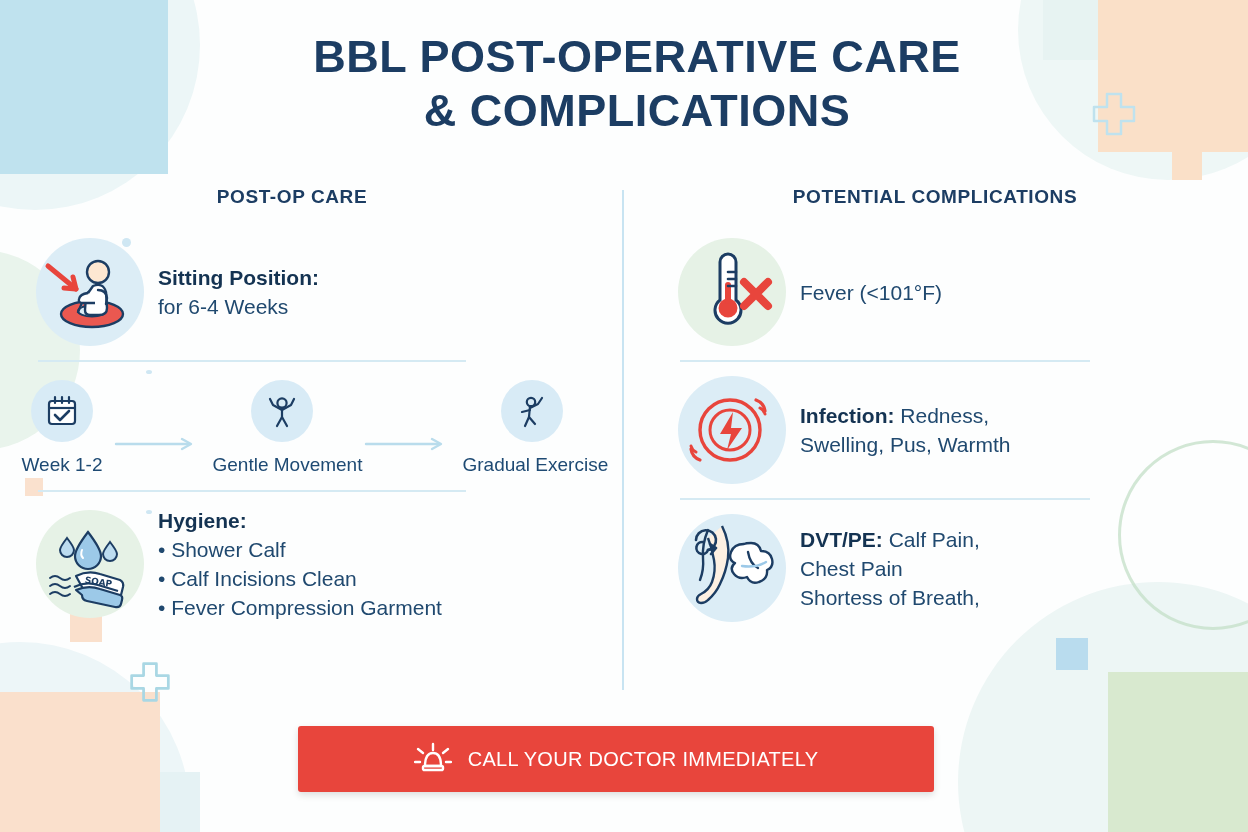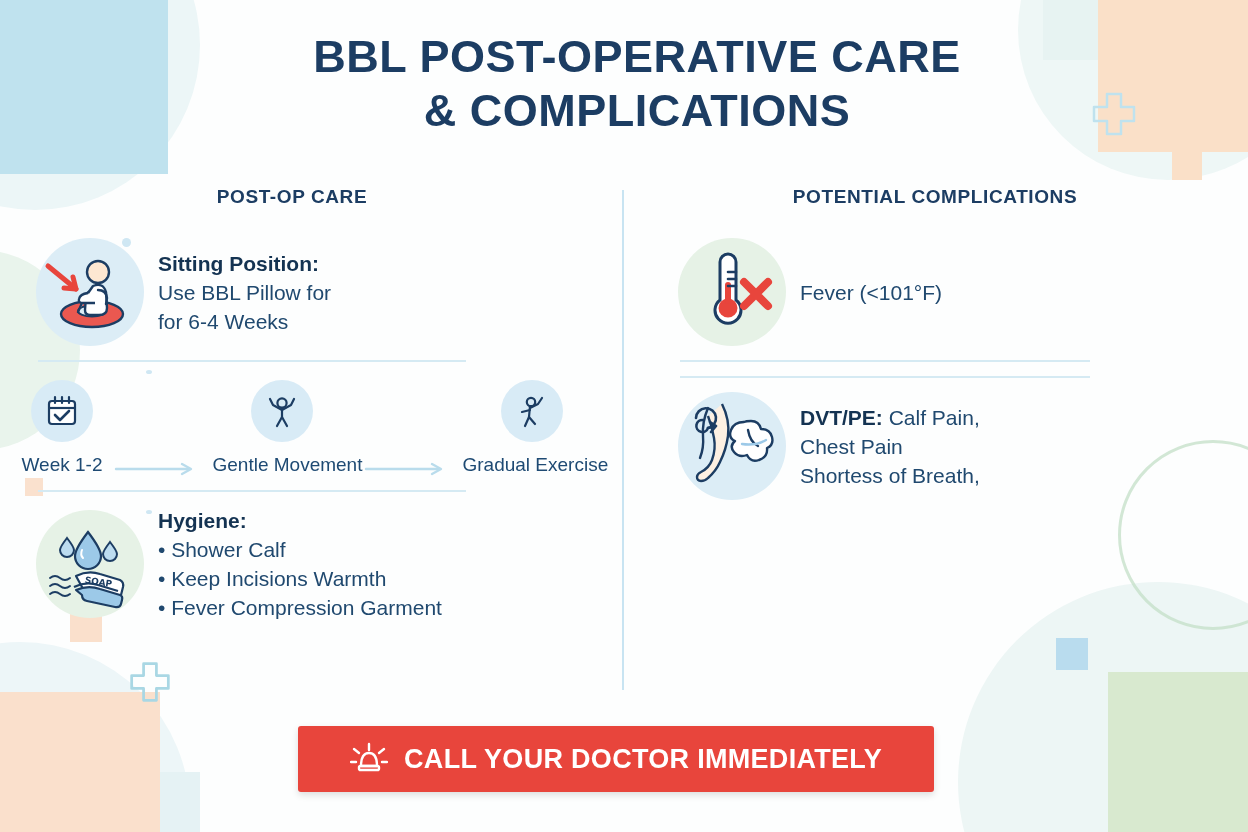--- a/index.html
+++ b/index.html
@@ -124,21 +124,21 @@
   }
   .ic-blue  { background: #dcedf6; }
   .ic-green { background: #e6f2e6; }
 
   .item-text { color: #20496f; font-size: 21px; line-height: 29px; }
   .item-text b { font-weight: bold; color: #143352; }
   .item-text .ln { display: block; white-space: nowrap; }
 
   
   .timeline {
-    display: flex; align-items: flex-end; justify-content: center;
+    display: flex; align-items: center; justify-content: center;
     gap: 12px; padding: 4px 0 0 0;
   }
   .tl-step { width: 140px; text-align: center; }
   .tl-circle {
     width: 62px; height: 62px; border-radius: 50%;
     background: #d8ebf6; margin: 0 auto 12px auto;
     display: flex; align-items: center; justify-content: center;
   }
   .tl-label { color: #1e4a73; font-size: 19px; white-space: nowrap; }
   .tl-arrow {
@@ -152,22 +152,22 @@
     left: 298px; top: 726px;
     width: 636px; height: 66px;
     background: #e8453c;
     border-radius: 3px;
     display: flex; align-items: center; justify-content: center;
     gap: 16px;
     box-shadow: 0 3px 7px rgba(0,0,0,.13);
   }
   .banner-text {
     color: #ffffff;
-    font-weight: bold;
-    font-size: 27px;
+    font-weight: normal;
+    font-size: 20px;
     letter-spacing: .3px;
     white-space: nowrap;
   }
 </style>
 </head>
 <body>
 
 <div class="bg">
   <div class="blob blob-tl"></div>
   <div class="blob blob-tr"></div>
@@ -229,21 +229,20 @@
             <path d="M51 42 q10 -4 13 6 l1 16 q0 7 -8 7 l-9 0 q-5 0 -5 -5 l1 -14 z" fill="#ffffff" stroke="#1c3d63" stroke-width="2.4" stroke-linejoin="round"></path>
             <path d="M56 46 q8 0 9 8 l-1 6" fill="none" stroke="#1c3d63" stroke-width="2.4" stroke-linecap="round"></path>
             <path d="M46 49 q-8 1 -9 6 q-1 4 4 4 l12 0" fill="#ffffff" stroke="#1c3d63" stroke-width="2.4" stroke-linejoin="round"></path>
             <circle cx="56" cy="28" r="11" fill="#fde7d2" stroke="#1c3d63" stroke-width="2.4"></circle>
             <path d="M6 22 L34 45" stroke="#e8453c" stroke-width="5" stroke-linecap="round"></path>
             <path d="M34 45 L22 44 M34 45 L31 33" stroke="#e8453c" stroke-width="5" stroke-linecap="round" stroke-linejoin="round"></path>
           </svg>
         </div>
         <div class="item-text">
           <span class="ln"><b>Sitting Position:</b></span>
-          <span class="ln">Use BBL Pillow for</span>
           <span class="ln">for 6-4 Weeks</span>
         </div>
       </div>
 
       <div class="hr"></div>
 
       <div class="timeline">
         <div class="tl-step">
           <div class="tl-circle">
             <svg width="36" height="36" viewBox="0 0 36 36">
@@ -310,21 +309,21 @@
             <path d="M34 74 q12 -5 24 -1 l20 6 q3 1 2 5 l-1 4 q-1 4 -6 3 l-28 -6 q-5 -1 -5 -6 z" fill="#9cc9e8" stroke="#1c3d63" stroke-width="2.2" stroke-linejoin="round"></path>
             <text x="56" y="69" font-family="DejaVu Sans, sans-serif" font-size="9" font-weight="bold" fill="#1c3d63" text-anchor="middle" transform="rotate(9 56 69)">SOAP</text>
             <path d="M8 62 q5 -4 10 0 t10 0" fill="none" stroke="#1c3d63" stroke-width="2" stroke-linecap="round"></path>
             <path d="M8 70 q5 -4 10 0 t10 0" fill="none" stroke="#1c3d63" stroke-width="2" stroke-linecap="round"></path>
             <path d="M8 78 q5 -4 10 0 t10 0" fill="none" stroke="#1c3d63" stroke-width="2" stroke-linecap="round"></path>
           </svg>
         </div>
         <div class="item-text">
           <span class="ln"><b>Hygiene:</b></span>
           <span class="ln">•&nbsp;<span>Shower Calf</span></span>
-          <span class="ln">•&nbsp;<span>Keep Incisions Warmth</span></span>
+          <span class="ln">•&nbsp;<span>Calf Incisions Clean</span></span>
           <span class="ln">•&nbsp;<span>Fever Compression Garment</span></span>
         </div>
       </div>
     </div>
 
     <div class="col col-right">
       <div class="col-head">POTENTIAL COMPLICATIONS</div>
 
       <div class="item">
         <div class="icon-circle ic-green">
@@ -336,20 +335,37 @@
             <path d="M58 36 L82 60 M82 36 L58 60" stroke="#e8453c" stroke-width="8" stroke-linecap="round"></path>
           </svg>
         </div>
         <div class="item-text">
           <span class="ln">Fever (&lt;101°F)</span>
         </div>
       </div>
 
       <div class="hr"></div>
 
+      <div class="item">
+        <div class="icon-circle ic-blue">
+          <svg width="96" height="96" viewBox="0 0 96 96">
+            <circle cx="46" cy="48" r="30" fill="none" stroke="#e8453c" stroke-width="3.4"></circle>
+            <circle cx="46" cy="48" r="20" fill="none" stroke="#e8453c" stroke-width="3"></circle>
+            <path d="M49 30 L36 52 H47 L43 68 L58 46 H47 z" fill="#e8453c"></path>
+            <path d="M72 18 q8 3 9 11" fill="none" stroke="#e8453c" stroke-width="3.2" stroke-linecap="round"></path>
+            <path d="M76 26 q4 2 5 6" fill="none" stroke="#e8453c" stroke-width="3" stroke-linecap="round"></path>
+            <path d="M16 78 q-8 -3 -9 -11" fill="none" stroke="#e8453c" stroke-width="3.2" stroke-linecap="round"></path>
+            <path d="M12 70 q-4 -2 -5 -6" fill="none" stroke="#e8453c" stroke-width="3" stroke-linecap="round"></path>
+          </svg>
+        </div>
+        <div class="item-text">
+          <span class="ln"><b>Infection:</b><span> Redness,</span></span>
+          <span class="ln">Swelling, Pus, Warmth</span>
+        </div>
+      </div>
 
       <div class="hr"></div>
 
       <div class="item">
         <div class="icon-circle ic-blue">
           <svg width="100" height="100" viewBox="0 0 100 100">
             <path d="M40 8 q8 16 6 32 q-2 14 -8 26 q-4 9 -12 16 q-3 3 -7 3 q-4 0 -4 -4 q0 -3 4 -5 q8 -4 11 -12 q4 -11 2 -22 q-2 -12 -6 -22" fill="#fdf0e2" stroke="#1c3d63" stroke-width="2.4" stroke-linejoin="round"></path>
             <path d="M26 12 q-6 14 -5 28 q1 12 -3 22" fill="none" stroke="#1c3d63" stroke-width="2.4" stroke-linecap="round"></path>
             <path d="M14 22 a10 10 0 1 1 12 10 a6 6 0 1 1 -5 -8" fill="none" stroke="#1c3d63" stroke-width="2.6" stroke-linecap="round"></path>
             <path d="M26 32 L34 30 M34 30 L28 26 M34 30 L29 36" fill="none" stroke="#1c3d63" stroke-width="2.6" stroke-linecap="round" stroke-linejoin="round"></path>

